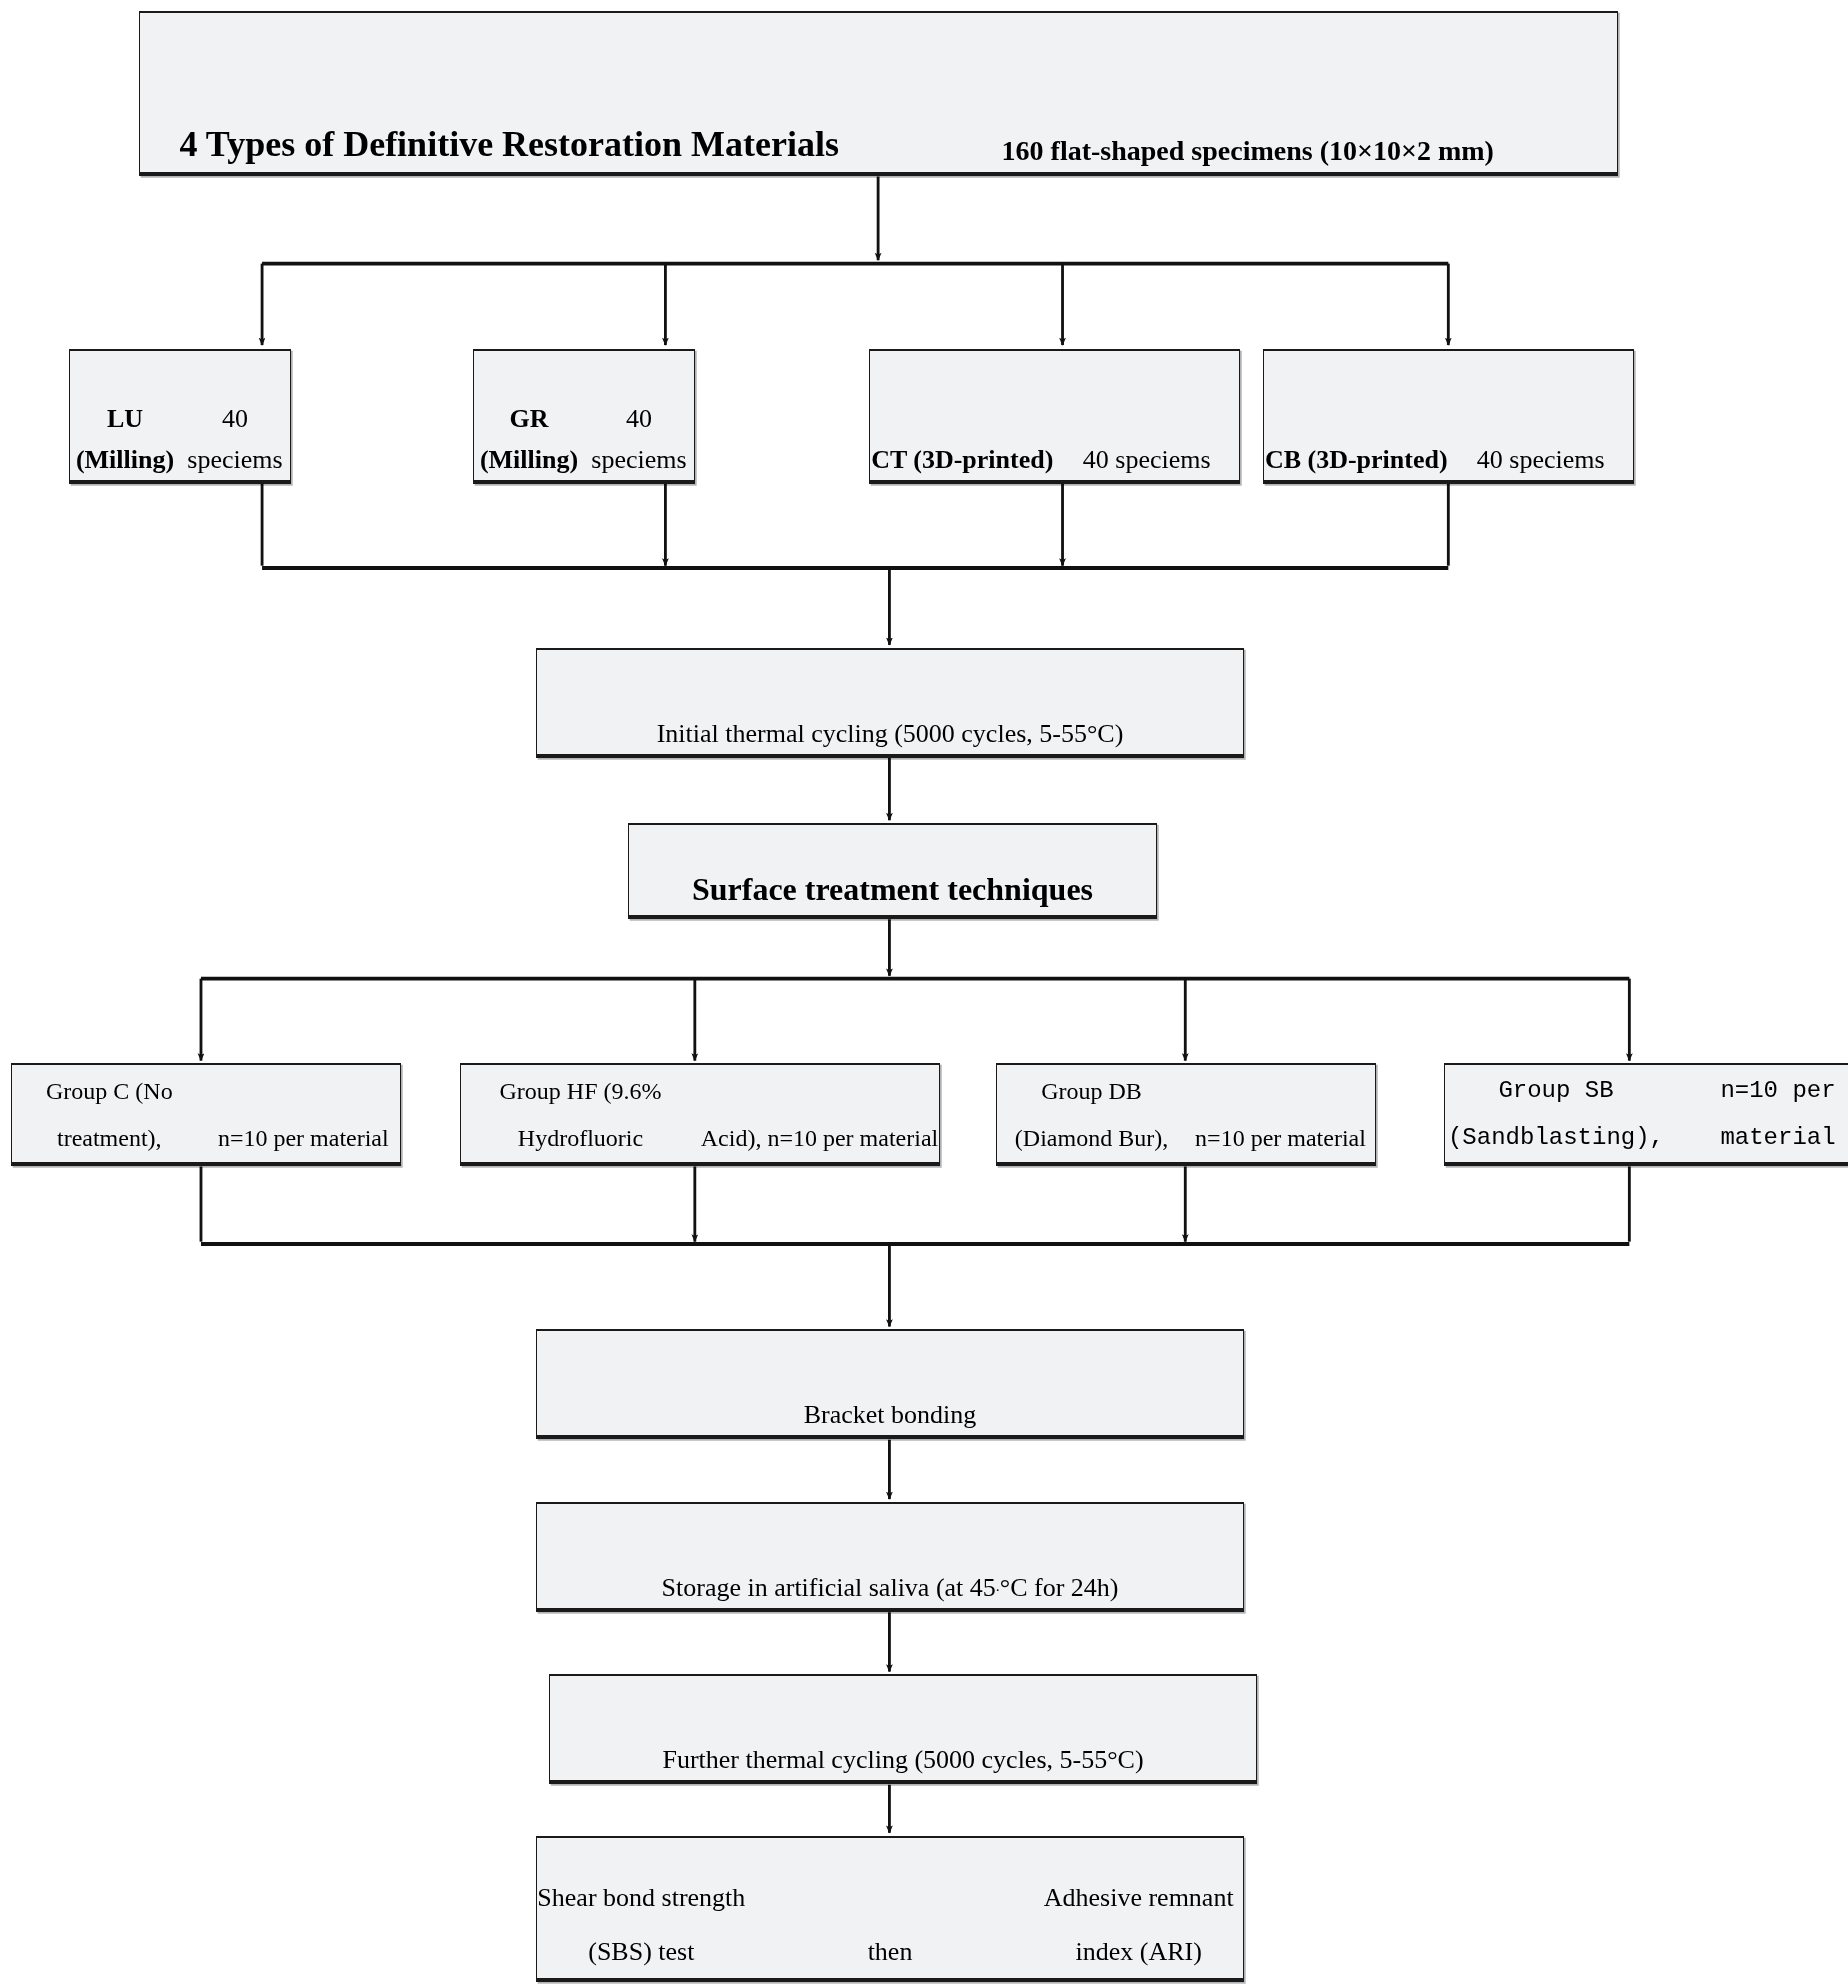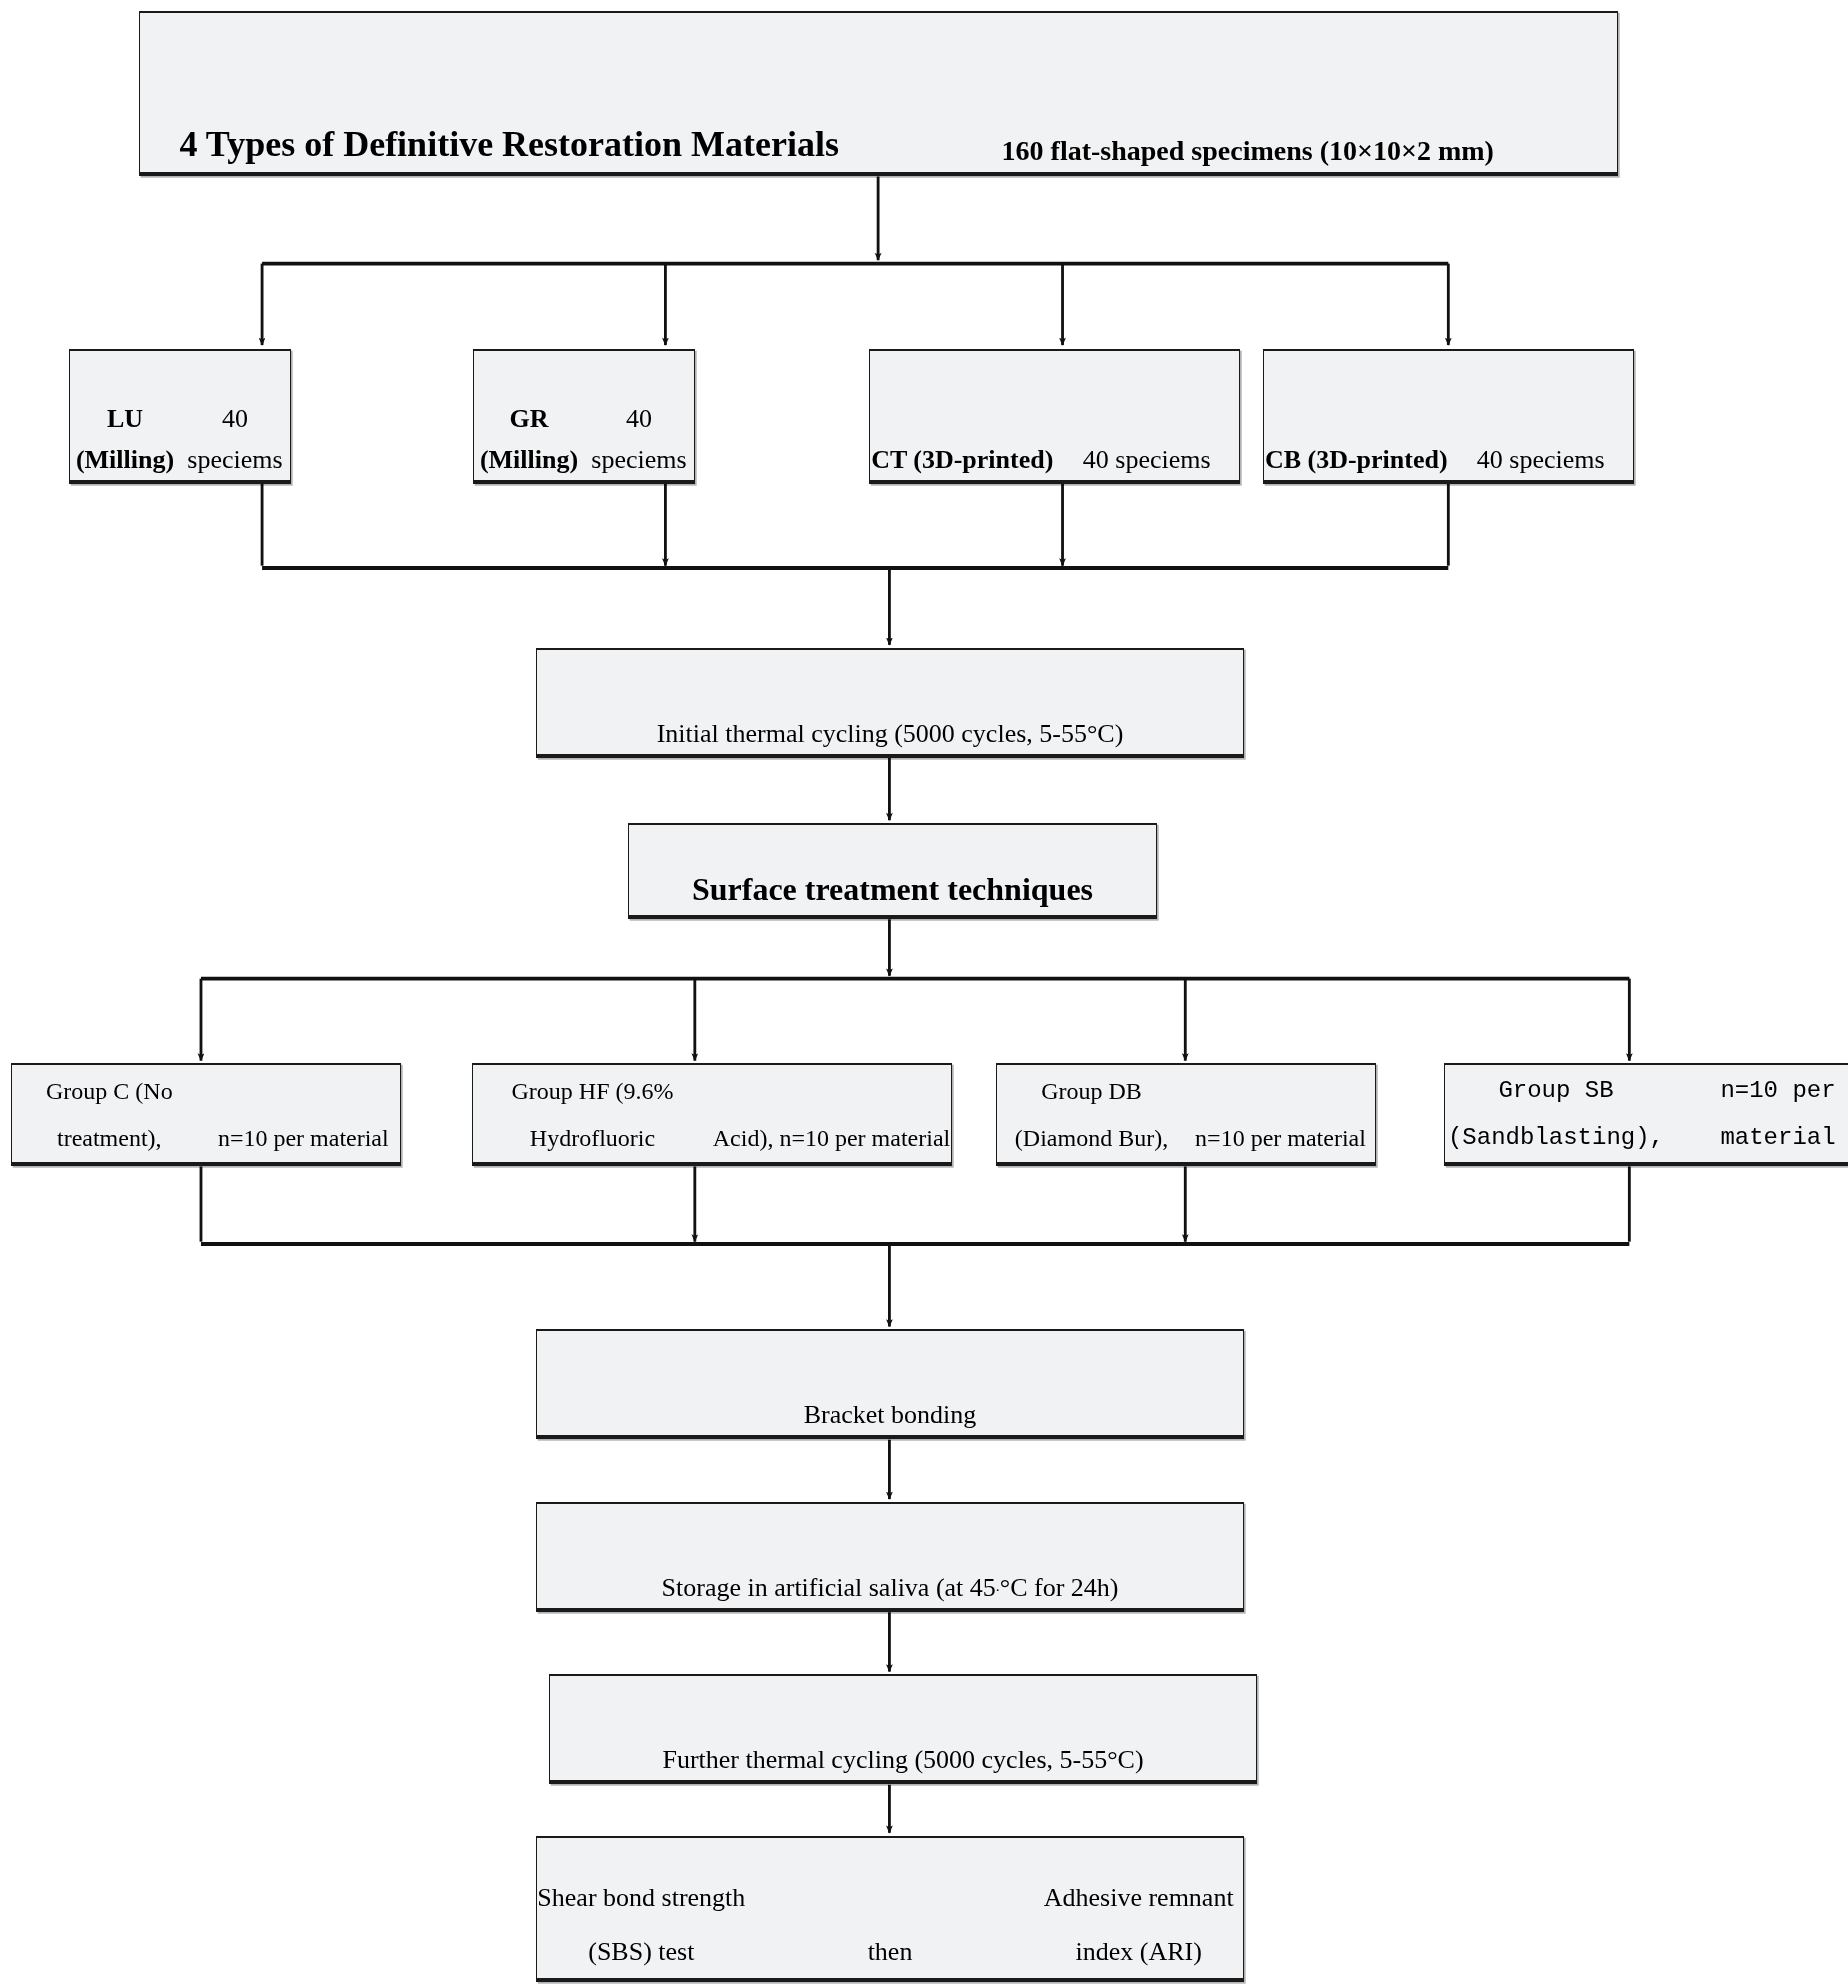--- a/index.html
+++ b/index.html
@@ -133,21 +133,21 @@
 
   <div class="node bold-node" style="left:628px; top:823px; width:529px; height:96px;">
     <span class="line">Surface treatment techniques</span>
   </div>
 
   <div class="node group-node" style="left:11.3px; top:1063px; width:390px; height:103px;">
     <span class="line">Group C (No treatment),</span>
     <span class="line">n=10 per material</span>
   </div>
 
-  <div class="node group-node" style="left:472px; top:1063px; width:480px; height:103px;">
+  <div class="node group-node" style="left:460px; top:1063px; width:480px; height:103px;">
     <span class="line">Group HF (9.6% Hydrofluoric</span>
     <span class="line">Acid), n=10 per material</span>
   </div>
 
   <div class="node group-node" style="left:996px; top:1063px; width:380px; height:103px;">
     <span class="line">Group DB (Diamond Bur),</span>
     <span class="line">n=10 per material</span>
   </div>
 
   <div class="node group-node" style="left:1444px; top:1063px; width:446px; height:103px;font-family:Liberation Mono, monospace;">

